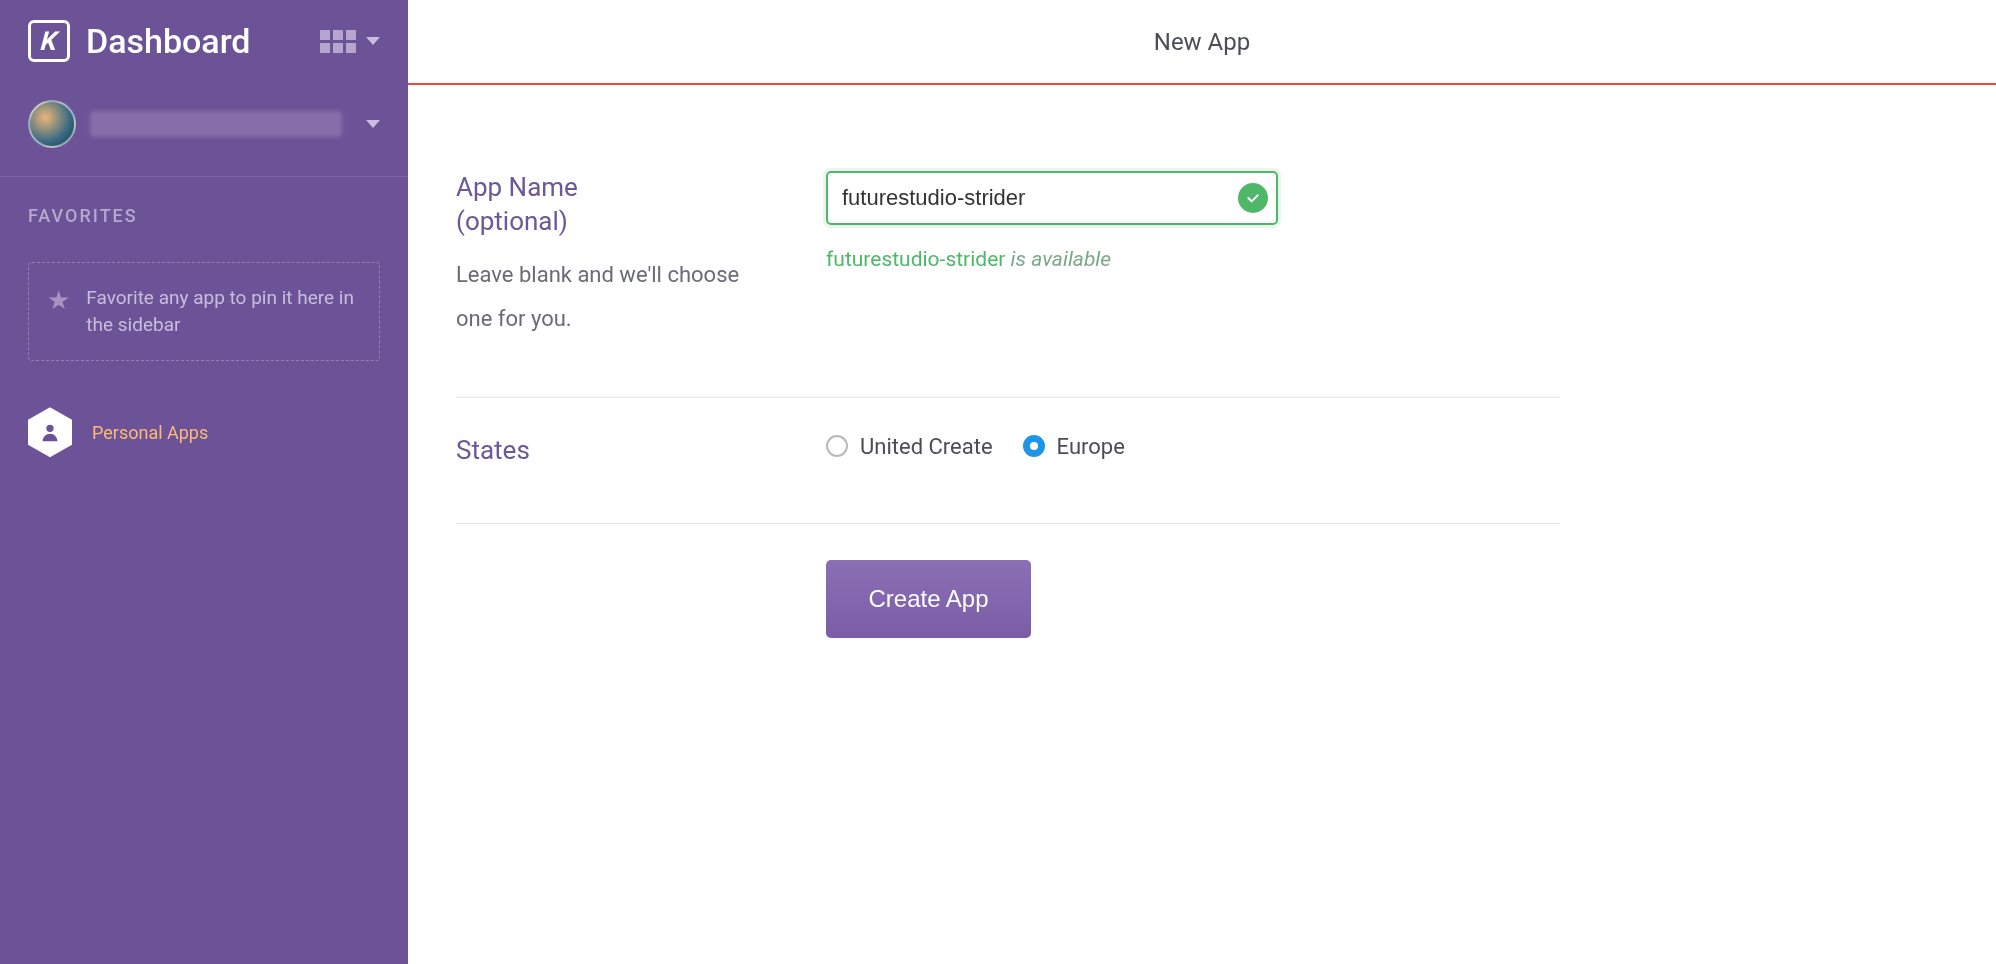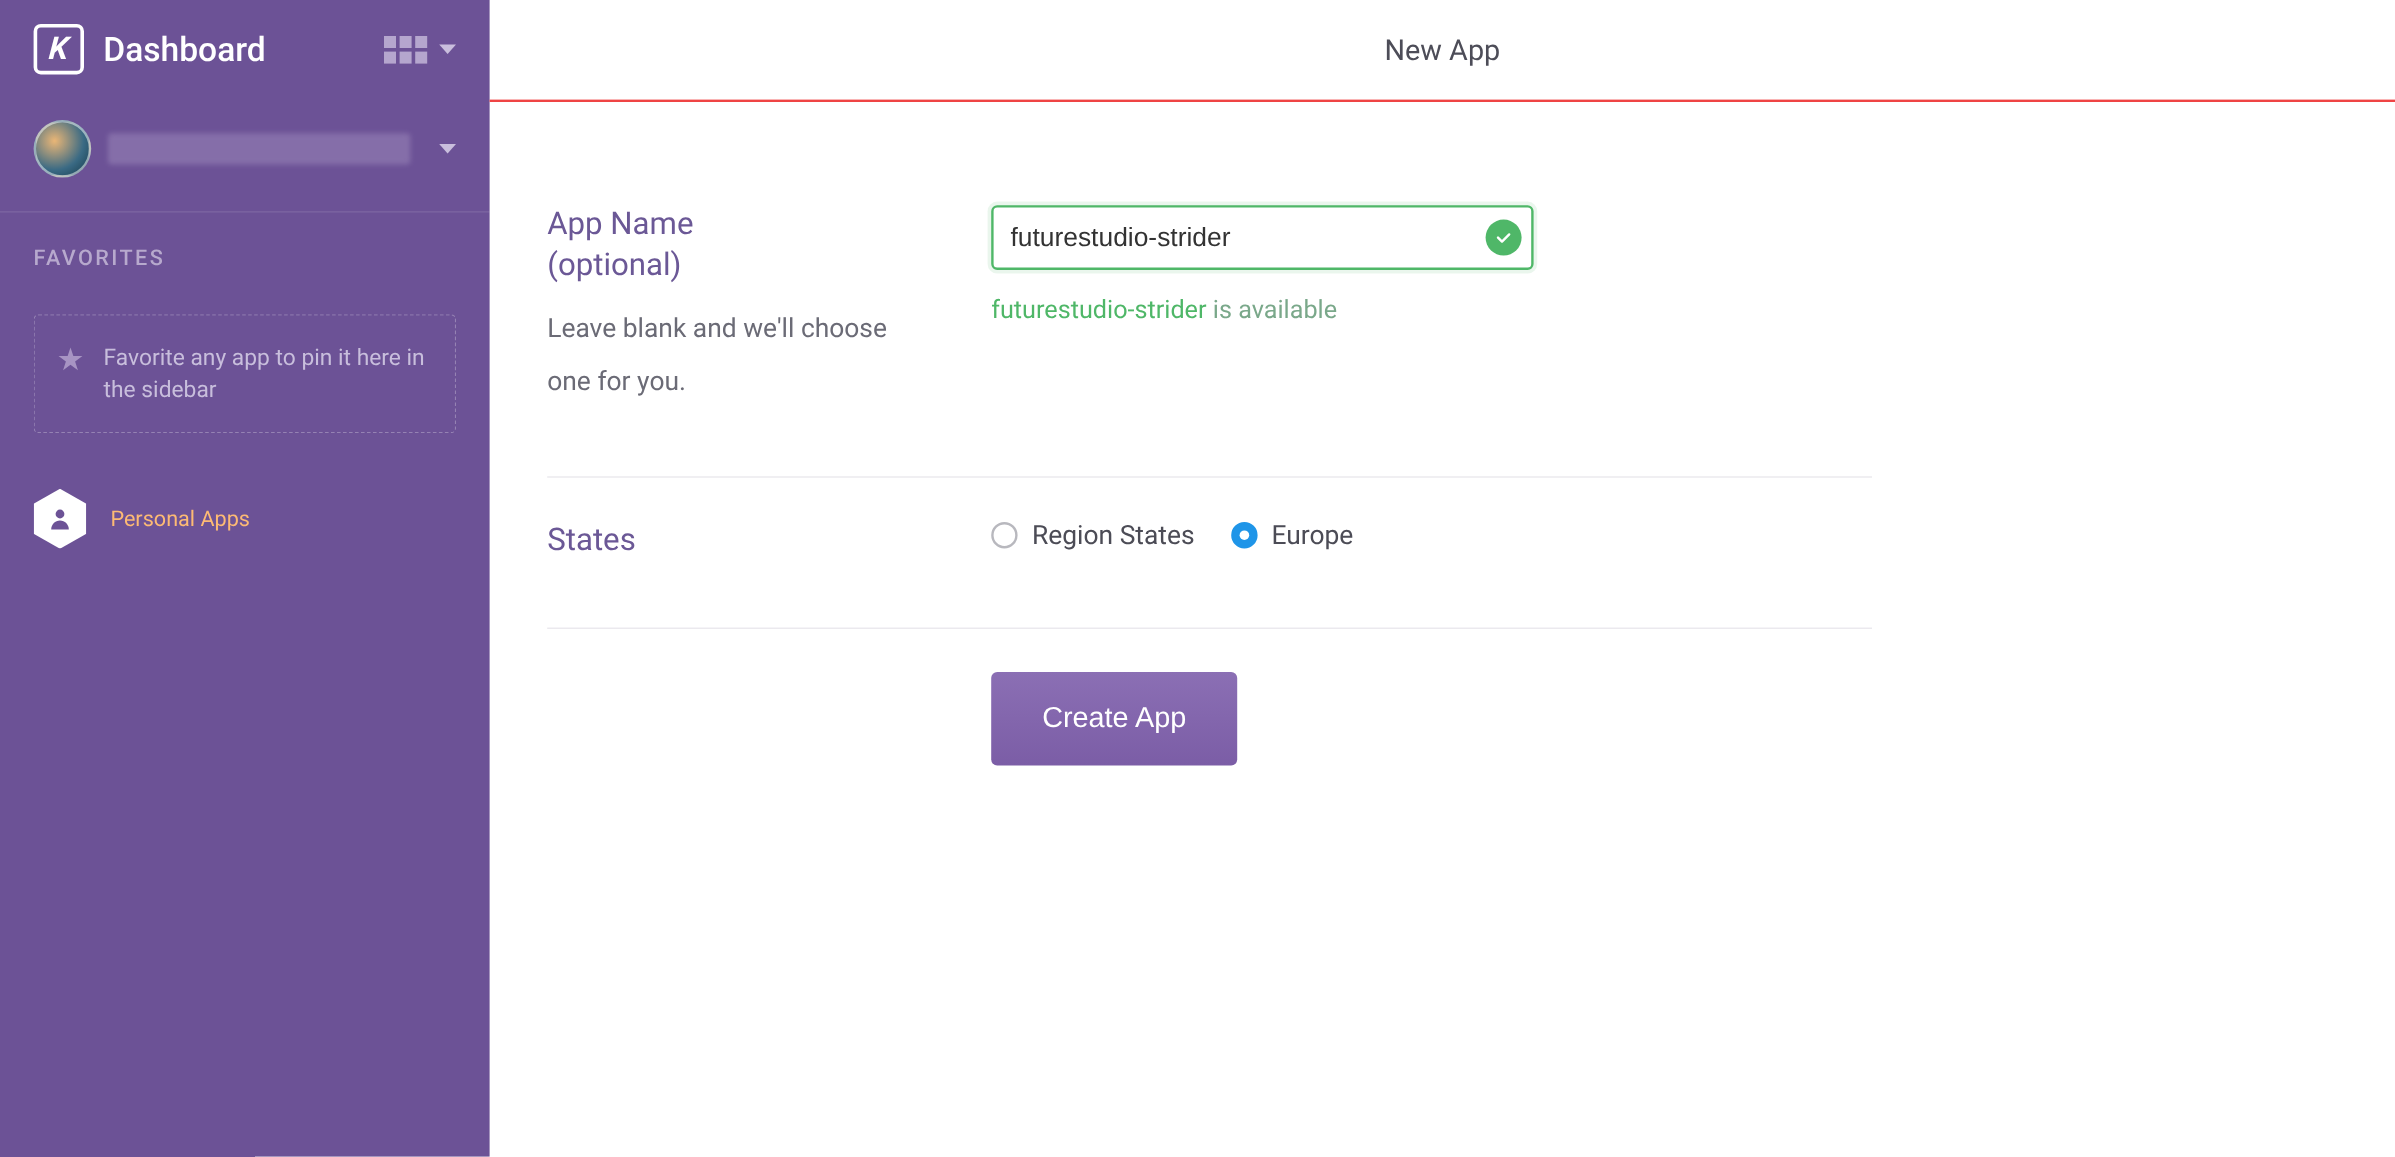--- a/index.html
+++ b/index.html
@@ -35,21 +35,21 @@
   justify-content: center;
 }
 .logo-k {
   font-weight: 700;
   font-size: 26px;
   font-style: italic;
   color: #fff;
   transform: skewX(-5deg);
 }
 .dashboard-title {
-  font-size: 28px;
+  font-size: 34px;
   font-weight: 500;
   flex: 1;
 }
 .apps-grid-icon {
   display: grid;
   grid-template-columns: repeat(3, 10px);
   grid-template-rows: repeat(2, 10px);
   gap: 3px;
 }
 .apps-grid-icon span {
@@ -207,21 +207,21 @@
   display: flex;
   align-items: center;
   justify-content: center;
 }
 .check-badge svg { width: 16px; height: 16px; }
 .avail-line {
   margin-top: 22px;
   font-size: 21px;
 }
 .avail-name { color: #4fb768; }
-.avail-suffix { color: #7aa88a; }
+.avail-suffix { color: #7aa88a; font-style: italic; }
 .divider {
   border-top: 1px solid #e6e4ea;
   margin-top: 20px;
 }
 .radios {
   display: flex;
   gap: 30px;
   align-items: center;
 }
 .radio-opt {
@@ -350,21 +350,21 @@
     <div class="divider"></div>
 
     <div class="form-row">
       <div class="label-col">
         <div class="field-label">States</div>
       </div>
       <div class="input-col">
         <div class="radios">
           <div class="radio-opt">
             <div class="radio-circle" id="radio-0"></div>
-            <div class="radio-label">Region States</div>
+            <div class="radio-label">United Create</div>
           </div>
           <div class="radio-opt">
             <div class="radio-circle selected" id="radio-1"></div>
             <div class="radio-label">Europe</div>
           </div>
         </div>
       </div>
     </div>
 
     <div class="divider"></div>

